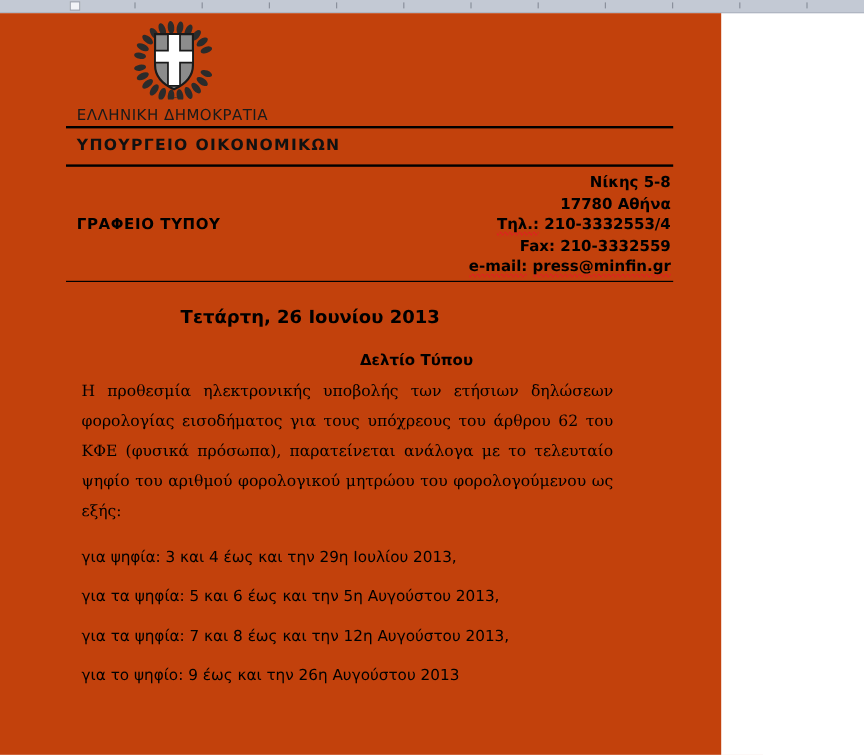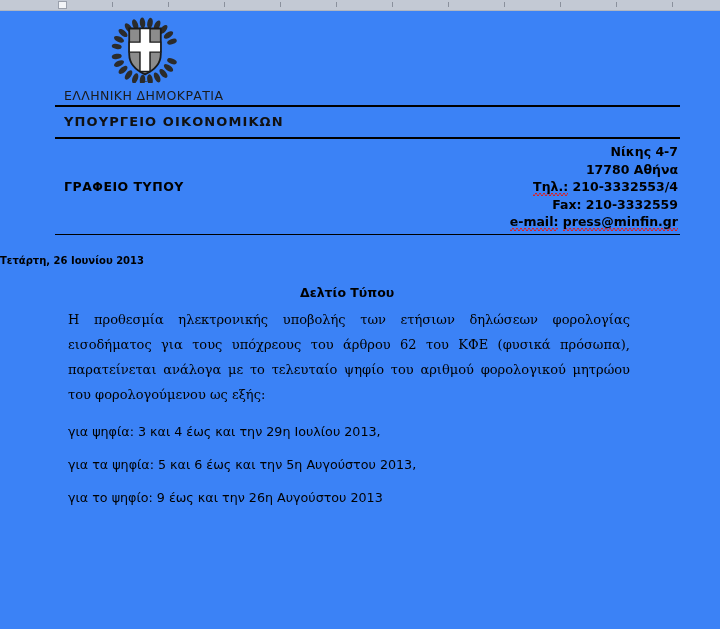--- a/index.html
+++ b/index.html
@@ -36,23 +36,23 @@
     width: 9px;
     height: 8px;
     background: #f2f4f8;
     border: 1px solid #9aa0ac;
     box-sizing: border-box;
   }
 
   
   .page {
     position: relative;
-    width: 720px;
+    width: 601px;
     height: 618px;
-    background: #3b82f6;
+    background: #c2410c;
     box-sizing: border-box;
   }
 
   
   .emblem-wrap {
     text-align: center;
     padding-top: 6px;
     width: 290px;
     margin-left: 0;
   }
@@ -124,23 +124,23 @@
     background-repeat: repeat-x;
     background-position: 0 100%;
     padding-bottom: 3px;
   }
   .email-line {
     text-underline-offset: 2px;
   }
 
   
   .date-line {
-    text-align: left;
-    font-family: "DejaVu Sans", sans-serif;
-    font-size: 10px;
+    text-align: center;
+    font-family: "DejaVu Sans", sans-serif;
+    font-size: 15px;
     font-weight: bold;
     margin: 20px 84px 0 0;
   }
   .doc-title {
     font-family: "DejaVu Sans", sans-serif;
     font-size: 12.5px;
     font-weight: bold;
     margin: 19px 0 0 300px;
   }
 
@@ -274,21 +274,21 @@
 
   <div class="hdr-block">
     <div class="hdr-line1">ΕΛΛΗΝΙΚΗ ΔΗΜΟΚΡΑΤΙΑ</div>
     <div class="rule-strong"></div>
     <div class="hdr-line2">ΥΠΟΥΡΓΕΙΟ  ΟΙΚΟΝΟΜΙΚΩΝ</div>
     <div class="rule-strong"></div>
 
     <div class="office-row">
       <div class="office-label">ΓΡΑΦΕΙΟ ΤΥΠΟΥ</div>
       <div class="contact">
-        <div>Νίκης 4-7</div>
+        <div>Νίκης 5-8</div>
         <div>17780 Αθήνα</div>
         <div>
           <span class="sq">Τηλ.:</span>
           <span>210-3332553/4</span>
         </div>
         <div>Fax: 210-3332559</div>
         <div class="email-line">
           <span class="sq">e-mail:</span>
           <span class="sq">press@minfin.gr</span>
         </div>
@@ -300,16 +300,17 @@
 
   <div class="date-line">Τετάρτη, 26 Ιουνίου 2013</div>
 
   <div class="doc-title">Δελτίο Τύπου</div>
 
   <p class="body-para">Η προθεσμία ηλεκτρονικής υποβολής των ετήσιων δηλώσεων φορολογίας εισοδήματος για τους υπόχρεους του άρθρου 62 του ΚΦΕ (φυσικά πρόσωπα), παρατείνεται ανάλογα με το τελευταίο ψηφίο του αριθμού φορολογικού μητρώου του φορολογούμενου  ως εξής:</p>
 
   <ul class="deadline-list">
     <li class="deadline-item">για ψηφία: 3 και 4 έως και την 29η Ιουλίου 2013,</li>
     <li class="deadline-item">για τα ψηφία: 5 και 6 έως και την 5η Αυγούστου 2013,</li>
+    <li class="deadline-item">για τα ψηφία: 7 και 8 έως και την 12η Αυγούστου 2013,</li>
     <li class="deadline-item">για το ψηφίο: 9 έως και την 26η Αυγούστου 2013</li>
   </ul>
 
 </div>
 
 </body></html>

